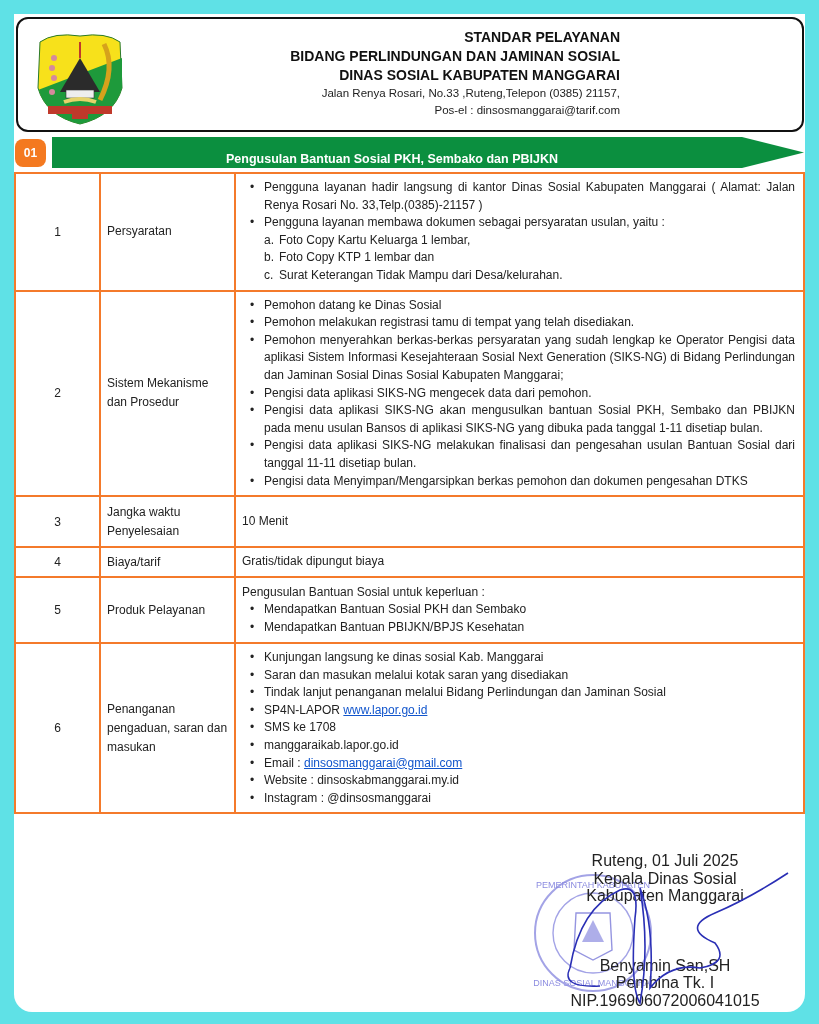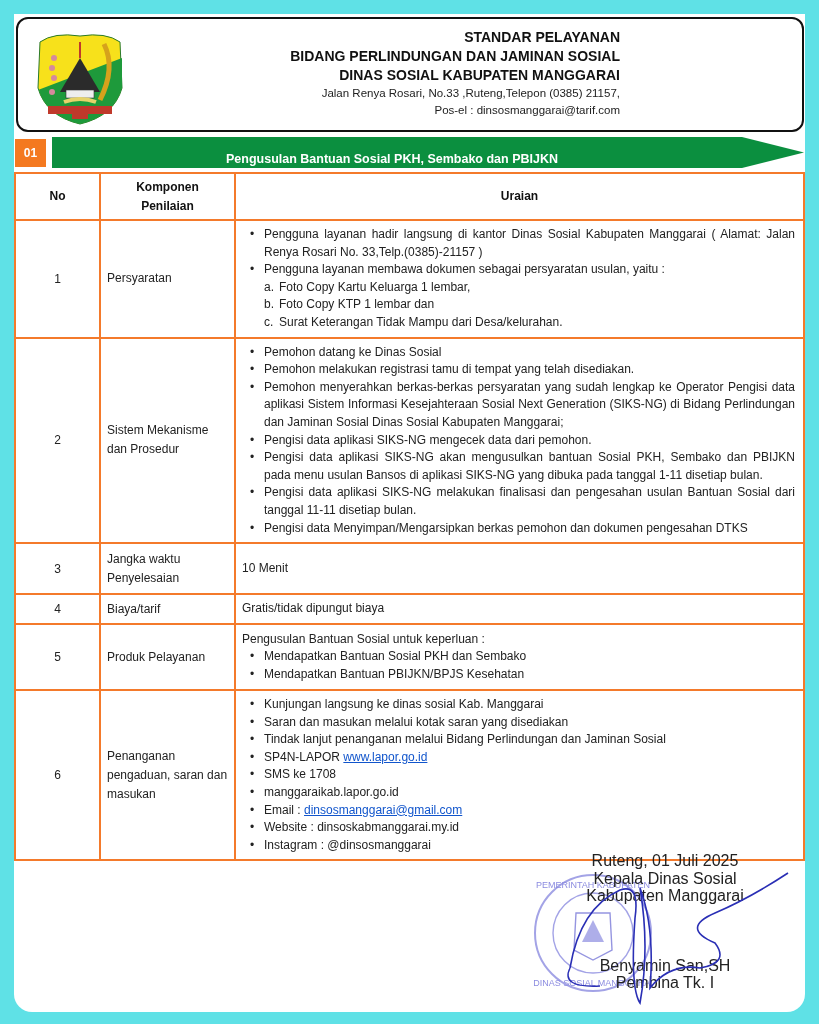--- a/index.html
+++ b/index.html
@@ -32,21 +32,21 @@
     position: absolute; left: 200px; top: 28px; width: 420px;
     text-align: right;
   }
   .ht-title { font-weight: bold; font-size: 14px; line-height: 19px; color: #111; }
   .ht-sub { font-size: 11.5px; line-height: 17px; color: #222; }
 
   .num-badge {
     position: absolute; left: 15px; top: 139px;
     width: 31px; height: 28px;
     background: #F47920; color: #fff;
-    border-radius: 0;
+    border-radius: 8px;
     font-weight: bold; font-size: 12px;
     display: flex; align-items: center; justify-content: center;
   }
   .banner {
     position: absolute; left: 52px; top: 137px;
     width: 752px; height: 31px;
   }
   .banner svg { position: absolute; left: 0; top: 0; }
   .banner-label {
     position: absolute; left: 0; top: 0; width: 680px; height: 44px;
@@ -120,28 +120,20 @@
 <div class="num-badge">01</div>
 <div class="banner">
   <svg width="752" height="31">
     <polygon points="0,0 690,0 752,15.5 690,31 0,31" fill="#0B8F3F"></polygon>
   </svg>
   <div class="banner-label">Pengusulan Bantuan Sosial PKH, Sembako dan PBIJKN</div>
 </div>
 
 <table class="std">
   <tbody>
-      <tr>
-    <th class="c-no">No</th>
-    <th class="c-comp" style="text-align:center">
-      <div>Komponen</div>
-      <div>Penilaian</div>
-    </th>
-    <th>Uraian</th>
-  </tr>
 
   <tr style="height:115px">
     <td class="c-no">1</td>
     <td class="c-comp">Persyaratan</td>
     <td class="c-ur">
       <ul class="bl">
         <li>Pengguna layanan hadir langsung di kantor Dinas Sosial Kabupaten Manggarai ( Alamat: Jalan Renya Rosari No. 33,Telp.(0385)-21157 )</li>
         <li>Pengguna layanan membawa dokumen sebagai persyaratan usulan, yaitu :</li>
       </ul>
       <ol class="sub">
@@ -221,18 +213,19 @@
   <text x="65" y="118" font-size="9" text-anchor="middle" fill="#8C8CE0" font-family="Liberation Sans, sans-serif">DINAS SOSIAL MANGGARAI</text>
 </svg>
 
 <div class="sign">
   <div>Ruteng, 01 Juli 2025</div>
   <div>Kepala Dinas Sosial</div>
   <div>Kabupaten Manggarai</div>
   <div style="height:52px"></div>
   <div>Benyamin San,SH</div>
   <div>Pembina Tk. I</div>
+  <div>NIP.196906072006041015</div>
 </div>
 
 <svg class="signature" viewBox="0 0 260 140">
   <path d="M30 100 Q40 40 80 22 Q100 15 95 50 Q90 120 100 135 Q110 80 100 20 Q115 60 110 120 Q130 95 160 100 Q190 95 175 75 Q140 60 175 45 Q210 30 248 5" fill="none" stroke="#2A2FB5" stroke-width="1.6"></path>
   <path d="M30 100 Q20 120 60 118" fill="none" stroke="#2A2FB5" stroke-width="1.4"></path>
 </svg>
 
 </body></html>

